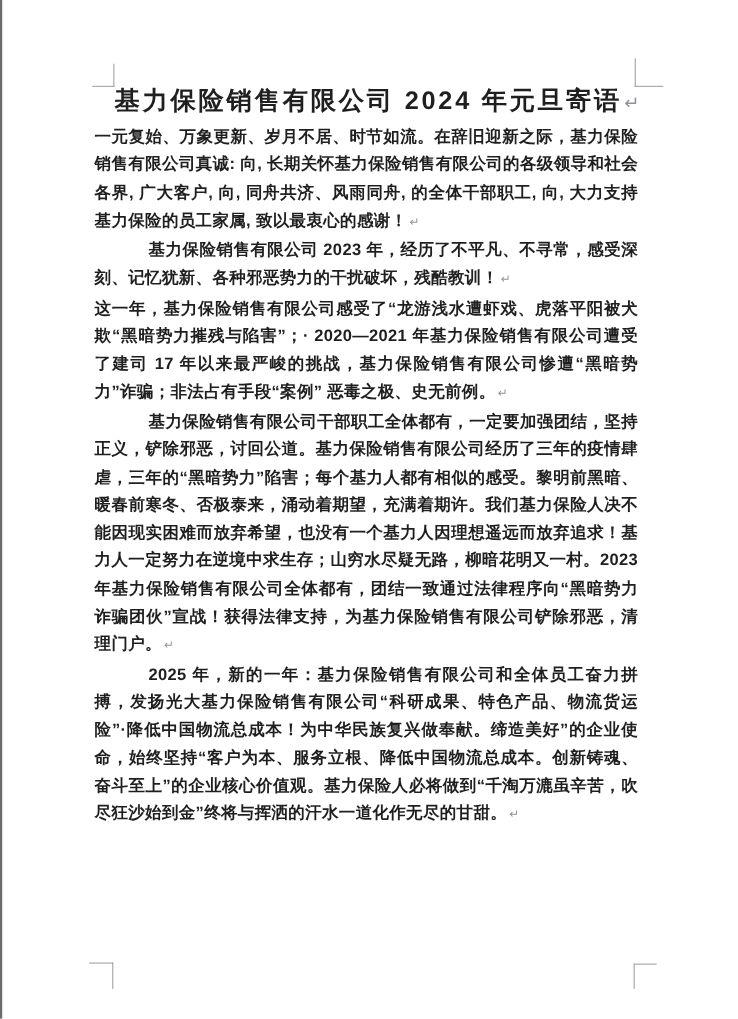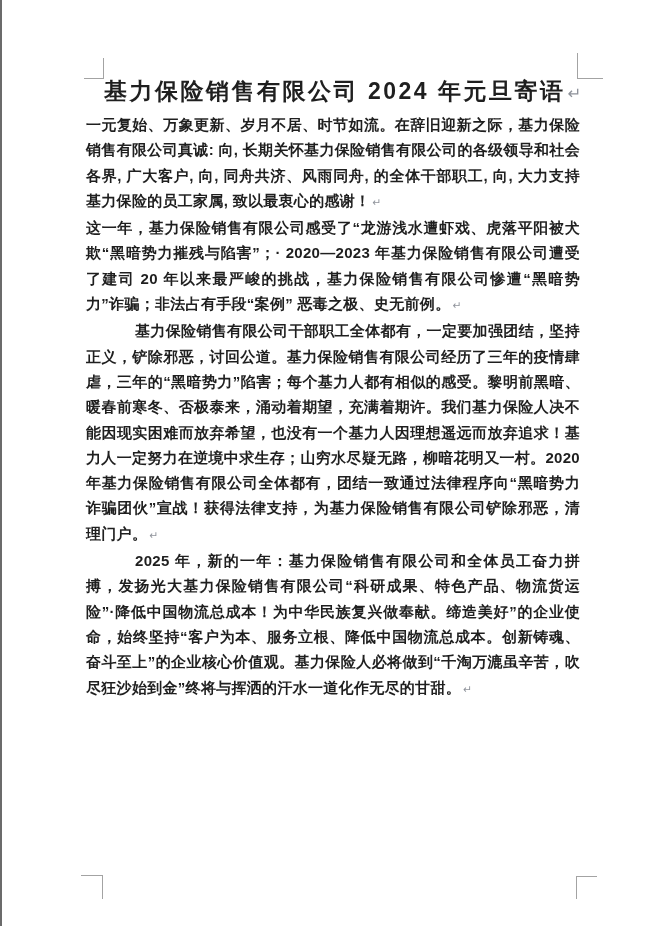--- a/index.html
+++ b/index.html
@@ -45,18 +45,19 @@
 <div class="crop tl"></div>
 <div class="crop tr"></div>
 <div class="crop bl"></div>
 <div class="crop br"></div>
 
 <div class="content">
   <h1 class="doc-title"><span>基力保险销售有限公司 2024 年元旦寄语</span><span class="pilcrow">↵</span></h1>
 
   <div>
       <p class="para heavy"><span>一元复始、万象更新、岁月不居、时节如流。在辞旧迎新之际，基力保险销售有限公司真诚: 向, 长期关怀基力保险销售有限公司的各级领导和社会各界, 广大客户, 向, 同舟共济、风雨同舟, 的全体干部职工, 向, 大力支持基力保险的员工家属, 致以最衷心的感谢！</span><span class="pilcrow">↵</span></p>
-      <p class="para"><span>这一年，基力保险销售有限公司感受了“龙游浅水遭虾戏、虎落平阳被犬欺“黑暗势力摧残与陷害”；· 2020—2023 年基力保险销售有限公司遭受了建司 20 年以来最严峻的挑战，基力保险销售有限公司惨遭“黑暗势力”诈骗；非法占有手段“案例” 恶毒之极、史无前例。</span><span class="pilcrow">↵</span></p>
-      <p class="para indent"><span>基力保险销售有限公司干部职工全体都有，一定要加强团结，坚持正义，铲除邪恶，讨回公道。基力保险销售有限公司经历了三年的疫情肆虐，三年的“黑暗势力”陷害；每个基力人都有相似的感受。黎明前黑暗、暖春前寒冬、否极泰来，涌动着期望，充满着期许。我们基力保险人决不能因现实困难而放弃希望，也没有一个基力人因理想遥远而放弃追求！基力人一定努力在逆境中求生存；山穷水尽疑无路，柳暗花明又一村。2020 年基力保险销售有限公司全体都有，团结一致通过法律程序向“黑暗势力诈骗团伙”宣战！获得法律支持，为基力保险销售有限公司铲除邪恶，清理门户。</span><span class="pilcrow">↵</span></p>
+      <p class="para indent"><span>基力保险销售有限公司 2023 年，经历了不平凡、不寻常，感受深刻、记忆犹新、各种邪恶势力的干扰破坏，残酷教训！</span><span class="pilcrow">↵</span></p>
+      <p class="para"><span>这一年，基力保险销售有限公司感受了“龙游浅水遭虾戏、虎落平阳被犬欺“黑暗势力摧残与陷害”；· 2020—2021 年基力保险销售有限公司遭受了建司 17 年以来最严峻的挑战，基力保险销售有限公司惨遭“黑暗势力”诈骗；非法占有手段“案例” 恶毒之极、史无前例。</span><span class="pilcrow">↵</span></p>
+      <p class="para indent"><span>基力保险销售有限公司干部职工全体都有，一定要加强团结，坚持正义，铲除邪恶，讨回公道。基力保险销售有限公司经历了三年的疫情肆虐，三年的“黑暗势力”陷害；每个基力人都有相似的感受。黎明前黑暗、暖春前寒冬、否极泰来，涌动着期望，充满着期许。我们基力保险人决不能因现实困难而放弃希望，也没有一个基力人因理想遥远而放弃追求！基力人一定努力在逆境中求生存；山穷水尽疑无路，柳暗花明又一村。2023 年基力保险销售有限公司全体都有，团结一致通过法律程序向“黑暗势力诈骗团伙”宣战！获得法律支持，为基力保险销售有限公司铲除邪恶，清理门户。</span><span class="pilcrow">↵</span></p>
       <p class="para indent"><span>2025 年，新的一年：基力保险销售有限公司和全体员工奋力拼搏，发扬光大基力保险销售有限公司“科研成果、特色产品、物流货运险”·降低中国物流总成本！为中华民族复兴做奉献。缔造美好”的企业使命，始终坚持“客户为本、服务立根、降低中国物流总成本。创新铸魂、奋斗至上”的企业核心价值观。基力保险人必将做到“千淘万漉虽辛苦，吹尽狂沙始到金”终将与挥洒的汗水一道化作无尽的甘甜。</span><span class="pilcrow">↵</span></p>
     </div>
 
 </div>
 
 </body></html>

